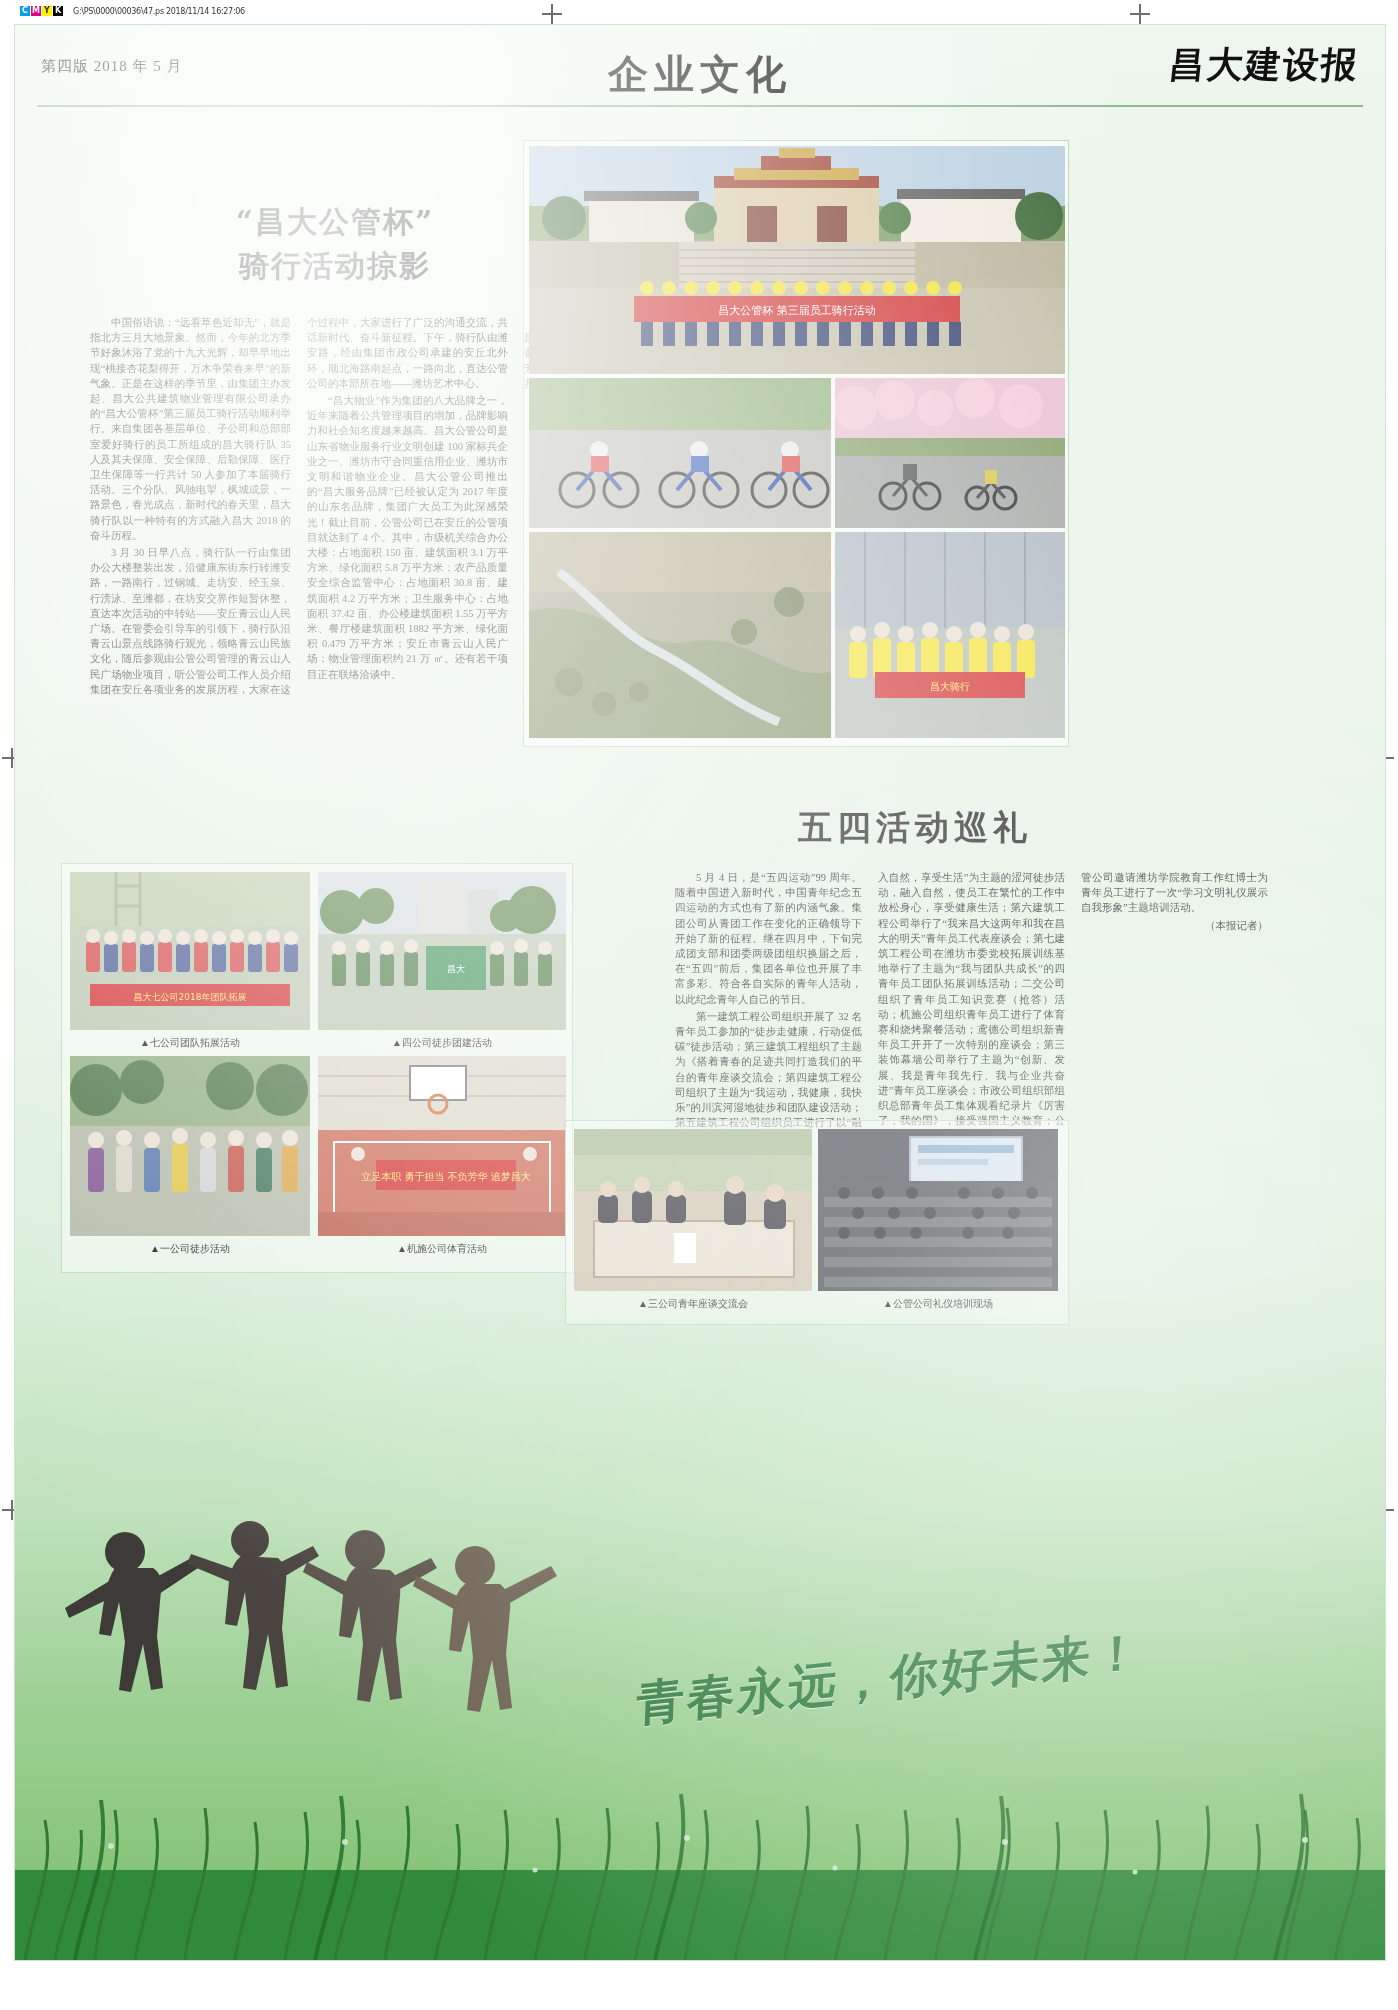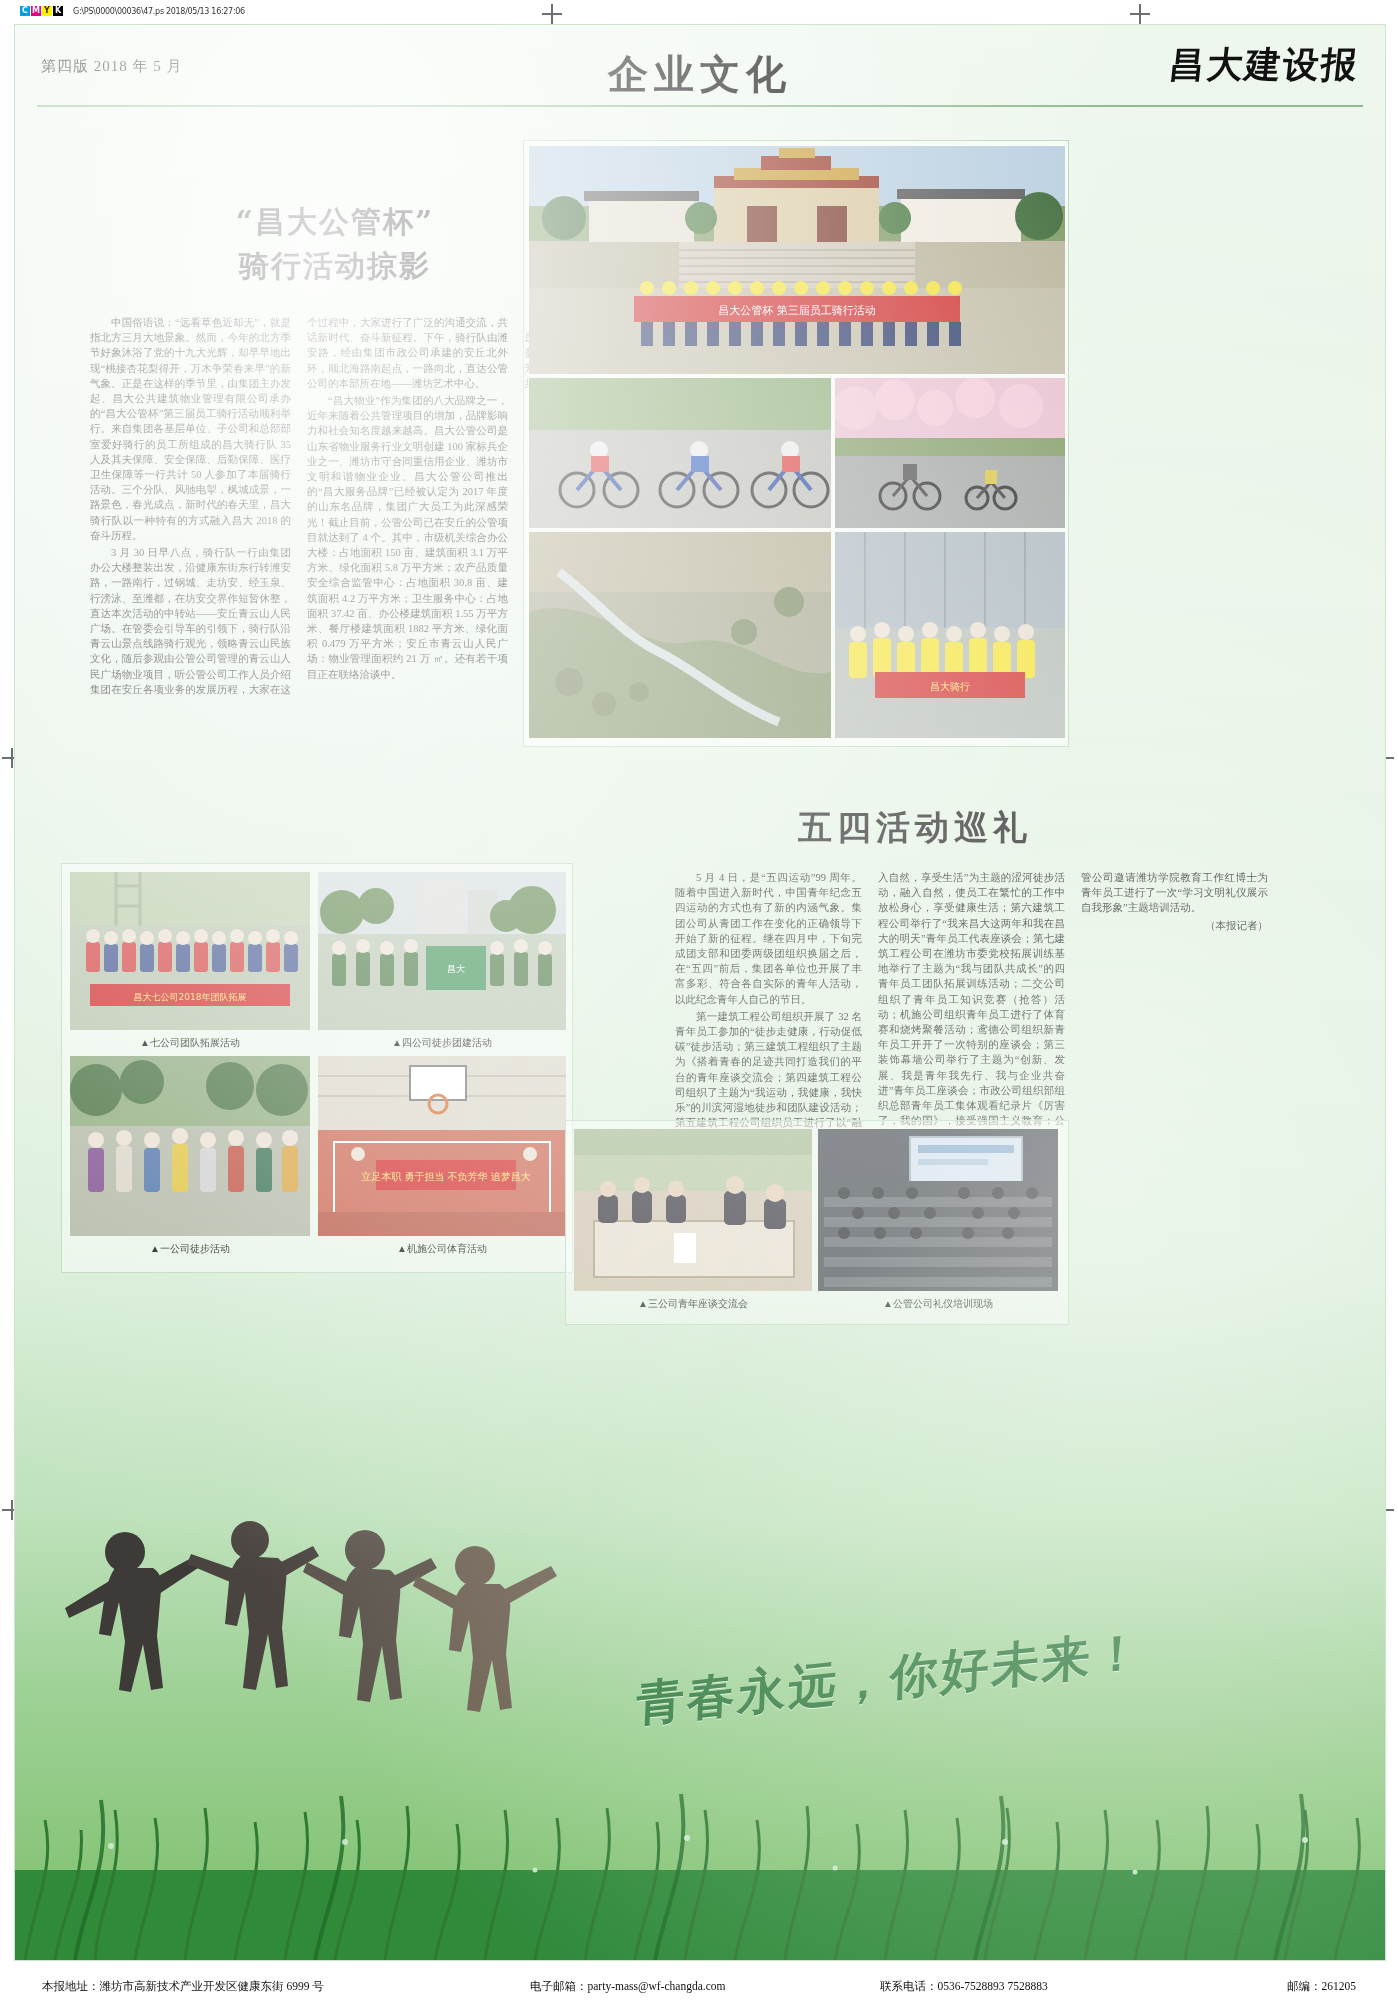--- a/index.html
+++ b/index.html
@@ -169,21 +169,21 @@
 
 <div class="page">
 
   <div class="printbar">
     <div class="cmyk">
       <span class="c-c">C</span>
       <span class="c-m">M</span>
       <span class="c-y">Y</span>
       <span class="c-k">K</span>
     </div>
-    <div class="printpath">G:\PS\0000\00036\47.ps 2018/05/13 16:27:06</div>
+    <div class="printpath">G:\PS\0000\00036\47.ps 2018/11/14 16:27:06</div>
   </div>
 
   <div class="cross" style="left:542px; top:4px;"></div>
   <div class="cross" style="left:1130px; top:4px;"></div>
   <div class="cross" style="left:2px; top:748px;"></div>
   <div class="cross" style="left:1374px; top:748px;"></div>
   <div class="cross" style="left:2px; top:1500px;"></div>
   <div class="cross" style="left:1374px; top:1500px;"></div>
 
   <div class="sheet">
@@ -705,20 +705,14 @@
               <circle cx="520" cy="120" r="2.5"></circle>
             <circle cx="820" cy="118" r="2.5"></circle>
               <circle cx="1120" cy="122" r="2.5"></circle>
           </g>
         </svg>
       </div>
     </div>
 
   </div>
 
-  <div class="footer">
-    <div class="f1">本报地址：潍坊市高新技术产业开发区健康东街 6999 号</div>
-    <div class="f2">电子邮箱：party-mass@wf-changda.com</div>
-    <div class="f3">联系电话：0536-7528893   7528883</div>
-    <div class="f4">邮编：261205</div>
-  </div>
 
 </div>
 
 </body></html>

